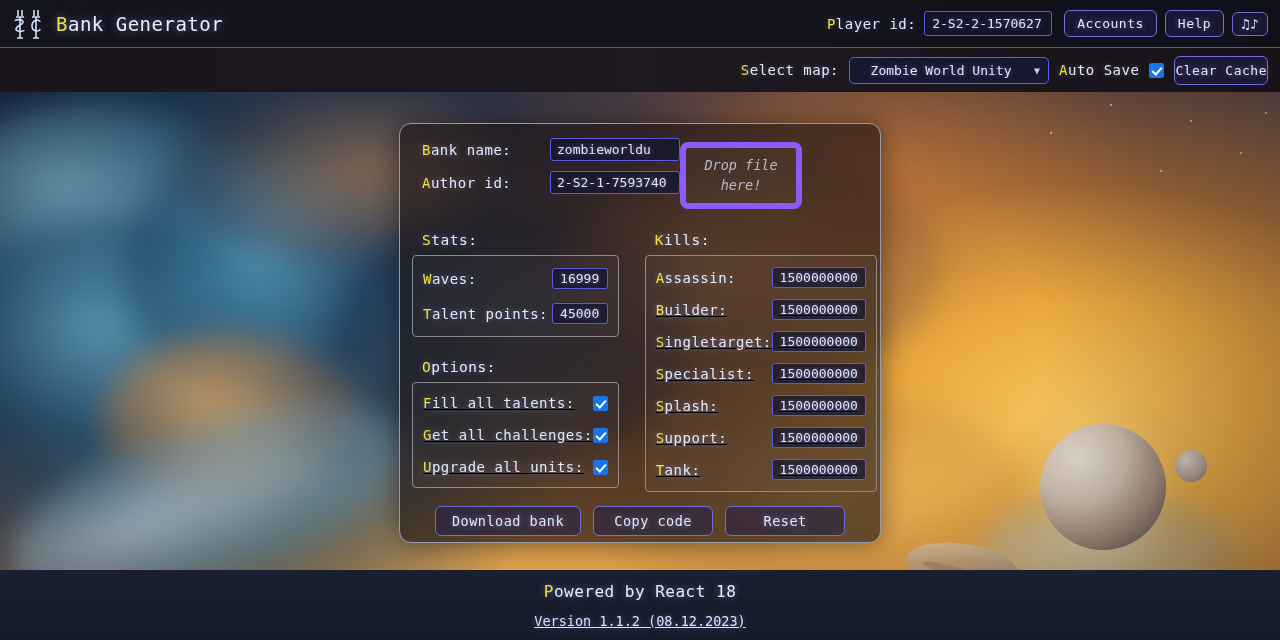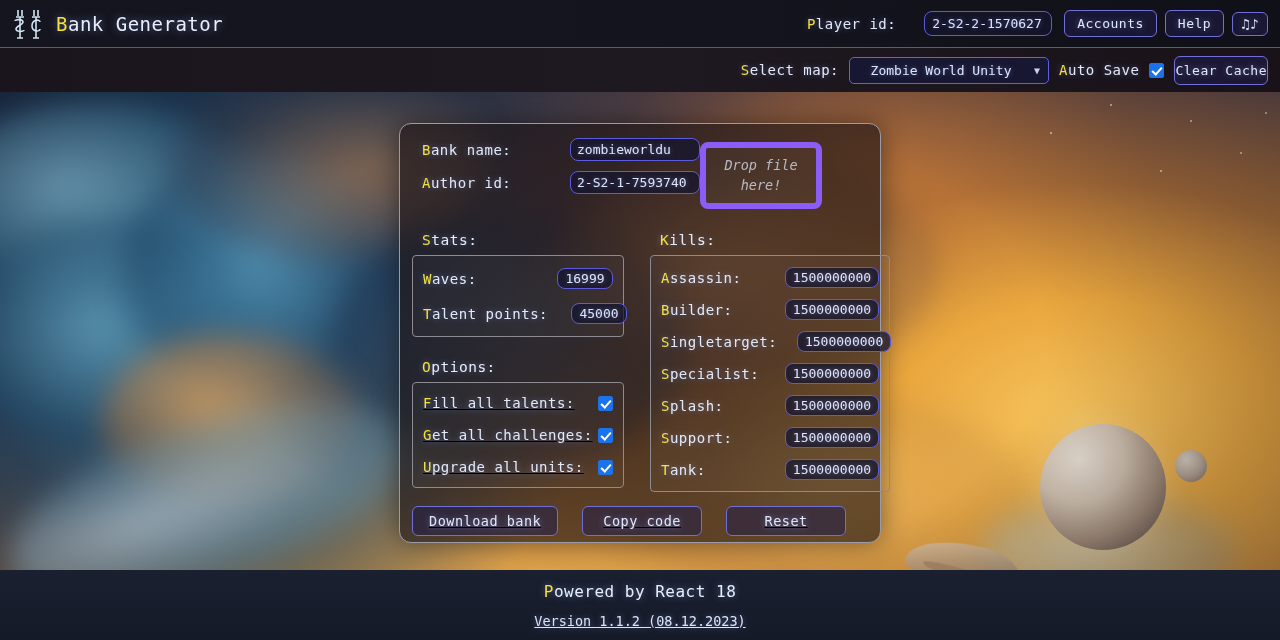--- a/index.html
+++ b/index.html
@@ -60,24 +60,23 @@
     background: linear-gradient(90deg, #15151f 0%, #14141e 55%, #101018 100%);
     border-bottom: 1px solid #5b5b77;
     display: flex; align-items: center; padding: 0 12px;
   }
   .logo { width: 32px; height: 34px; margin-right: 12px; flex: none; }
   .app-title { font-size: 19px; letter-spacing: .5px; color: #e8eefc; text-shadow: 0 0 8px rgba(150,180,255,.5); }
   .hl { color: #f5e03c; }
   .spacer { flex: 1 1 auto; }
   .lbl { font-size: 14px; color: #e3e9f8; letter-spacing: .5px; text-shadow: 0 0 6px rgba(140,170,255,.45); }
   .inp {
-    background: rgba(22,22,46,0.75); border: 1px solid #5b5bdd; border-radius: 8px;
+    background: rgba(22,22,46,0.75); border: 1px solid #5b5bdd; border-radius: 3px;
     color: #dfe5f8; font-family: inherit; font-size: 13px; padding: 4px 7px; outline: none;
     text-shadow: 0 0 5px rgba(140,170,255,.5);
-    margin-left: 20px;
   }
   .btn {
     background: rgba(32,30,72,0.55); border: 1px solid #6f6fd8; border-radius: 6px;
     color: #e2e8fa; font-family: inherit; font-size: 13px; padding: 5px 12px; cursor: pointer;
     letter-spacing: .5px; text-shadow: 0 0 6px rgba(150,180,255,.5);
   }
   .icon-btn { padding: 4px 8px; font-size: 14px; line-height: 1; }
   .row2 {
     position: absolute; left: 0; top: 48px; width: 1280px; height: 44px;
     background: linear-gradient(90deg, #1a151c 0%, #1e1820 50%, #191219 100%);
@@ -123,24 +122,24 @@
   .col-left { width: 212px; }
   .col-right { width: 240px; }
   .sect-title { font-size: 14.5px; color: #e6ecfb; margin: 0 0 7px 10px; letter-spacing: .5px; text-shadow: 0 0 6px rgba(150,180,255,.45); }
   .box { border: 1px solid #8e8a92; border-radius: 4px; padding: 12px 10px; background: rgba(255,255,255,0.025); }
   .box .fieldrow { justify-content: space-between; }
   .box .fieldrow + .fieldrow { margin-top: 14px; }
   .stat-lbl { font-size: 14px; white-space: nowrap; }
   .inp-num { width: 56px; text-align: center; font-size: 13px; padding: 2px 4px; }
   .inp-kill { width: 94px; text-align: center; font-size: 13px; padding: 2px 4px; }
   .kill-row { display: flex; align-items: center; justify-content: space-between; }
-  .kill-row + .kill-row { margin-top: 11px; }
+  .kill-row + .kill-row { margin-top: 11px; text-decoration: underline; }
   .opt-row { display: flex; align-items: center; justify-content: space-between; text-decoration: underline; }
   .opt-row + .opt-row { margin-top: 16px; }
-  .actions { display: flex; gap: 24px; margin-top: 14px; text-decoration: underline; }
+  .actions { display: flex; justify-content: center; gap: 12px; margin-top: 14px; }
   .act-btn { padding: 6px 16px; font-size: 13.5px; }
   .act-wide { min-width: 120px; }
 
   
   .footer {
     position: absolute; left: 0; top: 570px; width: 1280px; height: 70px;
     background: linear-gradient(180deg, #1a2030 0%, #151a28 100%);
     display: flex; flex-direction: column; align-items: center; justify-content: center; gap: 12px;
   }
   .foot-txt { font-size: 16px; color: #e9eefc; letter-spacing: .5px; text-shadow: 0 0 7px rgba(150,180,255,.5); }

